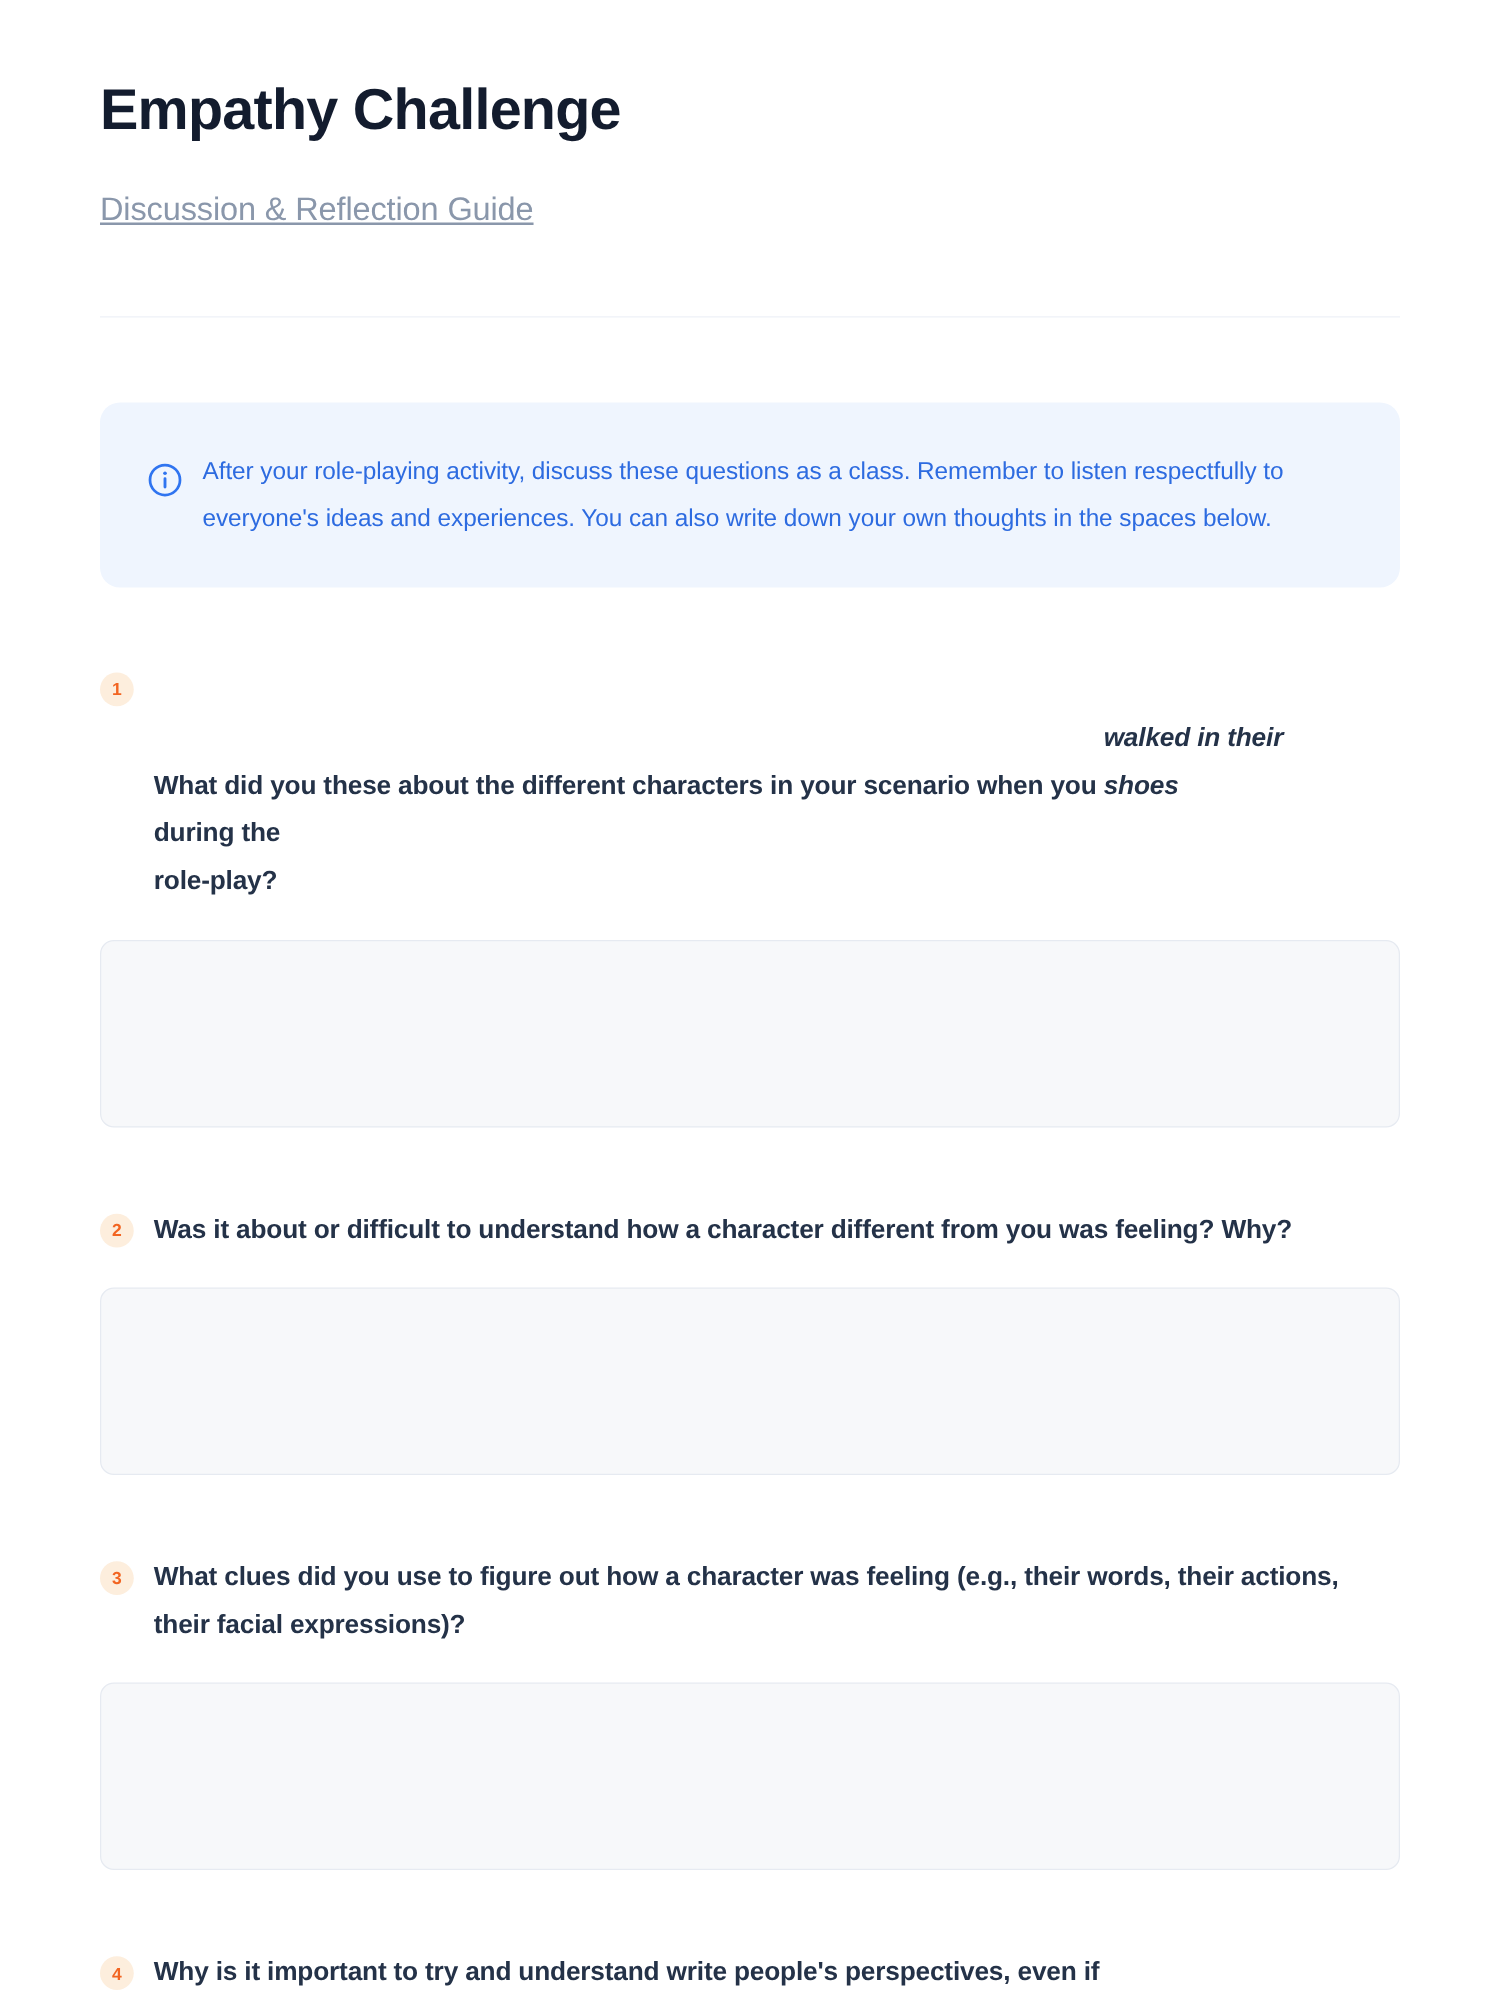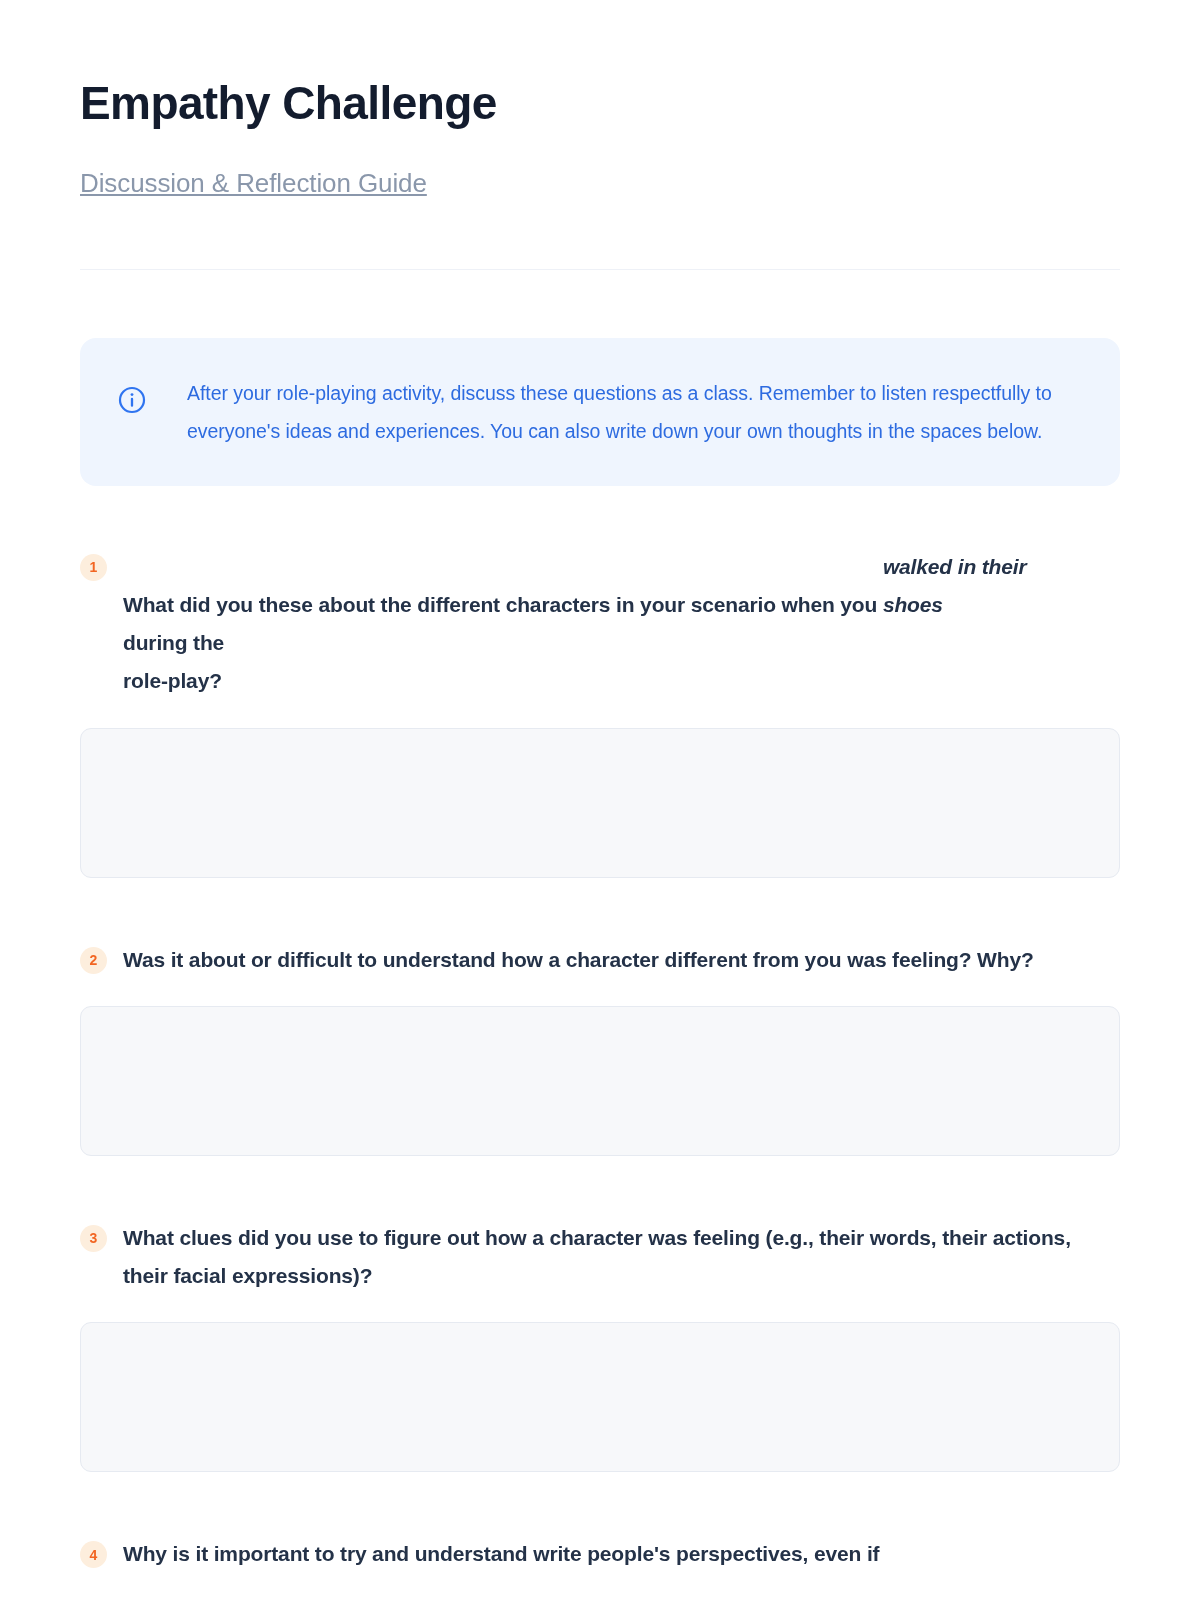--- a/index.html
+++ b/index.html
@@ -14,21 +14,21 @@
     overflow: hidden;
     font-family: "Liberation Sans", sans-serif;
     -webkit-font-smoothing: antialiased;
   }
 
   .page {
     position: relative;
     width: 1200px;
     height: 1573px;
     box-sizing: border-box;
-    padding: 16px 80px;
+    padding: 0 80px;
     background: #ffffff;
   }
 
   
   .header {
     display: flex;
     align-items: flex-start;
     justify-content: space-between;
     padding-top: 62px;
   }
@@ -82,21 +82,21 @@
   }
 
   
   .callout {
     margin-top: 68px;
     background: #EFF5FE;
     border-radius: 16px;
     padding: 36px 40px 36px 38px;
     display: flex;
     align-items: flex-start;
-    gap: 41px;
+    gap: 16px;
     box-sizing: border-box;
   }
   .callout-icon {
     flex: 0 0 auto;
     width: 28px;
     height: 28px;
     margin-top: 12px;
   }
   .callout-icon svg { display: block; }
   .callout-text {
@@ -140,20 +140,21 @@
     color: #243248;
     letter-spacing: -0.15px;
     flex: 1 1 auto;
   }
   .q-text .em {
     font-style: italic;
     font-weight: 700;
     display: inline-block;
     width: 170px;
     text-align: left;
+    margin-top: 40px;
   }
   .q-text .tail {
     display: inline-block;
     width: 142px;
     text-align: left;
   }
 
   .answer-box {
     margin-top: 27px;
     margin-left: 0;

